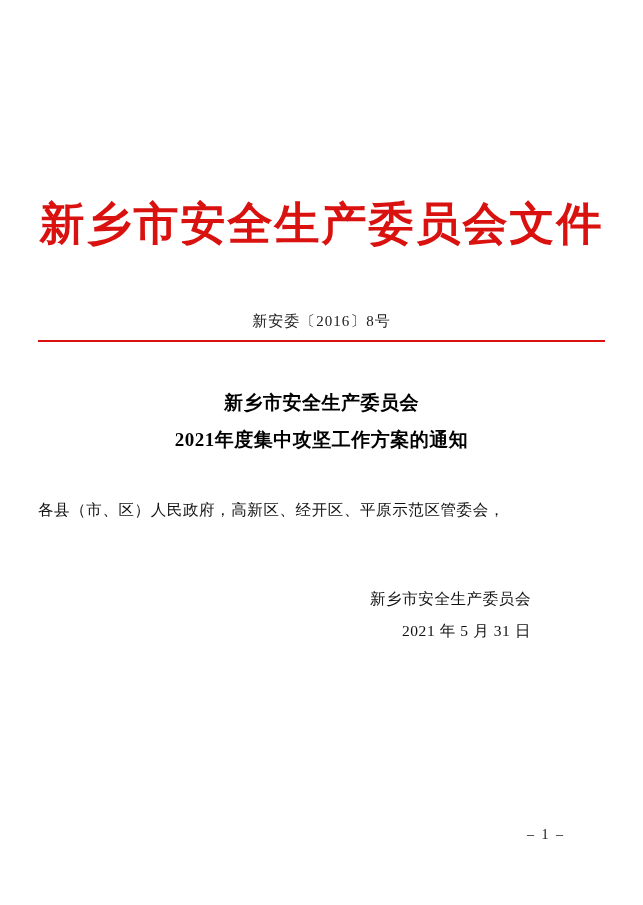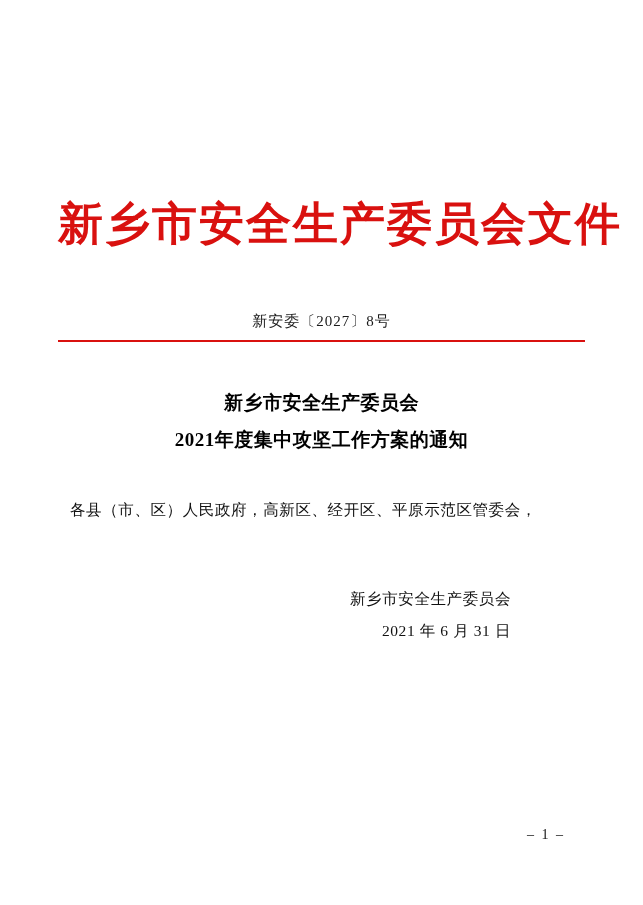--- a/index.html
+++ b/index.html
@@ -19,21 +19,21 @@
     background: #ffffff;
     box-sizing: border-box;
     overflow: hidden;
   }
   .paper-inner {
     position: absolute;
     left: 0;
     top: 0;
     right: 0;
     bottom: 0;
-    padding: 0 58px;
+    padding: 0 38px;
     box-sizing: border-box;
   }
   .masthead {
     margin-top: 196px;
     text-align: center;
     color: #d9110f;
     font-family: "Liberation Serif", serif;
     font-weight: bold;
     font-size: 45px;
     letter-spacing: 2px;
@@ -65,21 +65,21 @@
   }
   .body-block {
     margin-top: 36px;
     color: #111;
     font-size: 15.5px;
     line-height: 2.1;
     letter-spacing: 0.6px;
     text-align: justify;
   }
   .body-block p {
-    margin: 12px;
+    margin: 0;
   }
   .indent {
     text-indent: 2em;
   }
   .signature {
     margin-top: 56px;
     text-align: right;
     padding-right: 74px;
     color: #111;
     font-size: 15.5px;
@@ -96,34 +96,34 @@
   }
 </style>
 </head>
 <body>
 
 <div class="page">
   <div class="paper-inner">
 
     <div class="masthead">新乡市安全生产委员会文件</div>
 
-    <div class="doc-number">新安委〔2027〕8号</div>
+    <div class="doc-number">新安委〔2016〕8号</div>
 
     <div class="red-rule"></div>
 
     <div class="title-block">
       <div>新乡市安全生产委员会</div>
       <div>2021年度集中攻坚工作方案的通知</div>
     </div>
 
     <div class="body-block">
       <p>各县（市、区）人民政府，高新区、经开区、平原示范区管委会，</p>
     </div>
 
     <div class="signature">
       <div>新乡市安全生产委员会</div>
-      <div>2021 年 6 月 31 日</div>
+      <div>2021 年 5 月 31 日</div>
     </div>
 
   </div>
 
   <div class="page-number">– 1 –</div>
 </div>
 
 </body></html>

